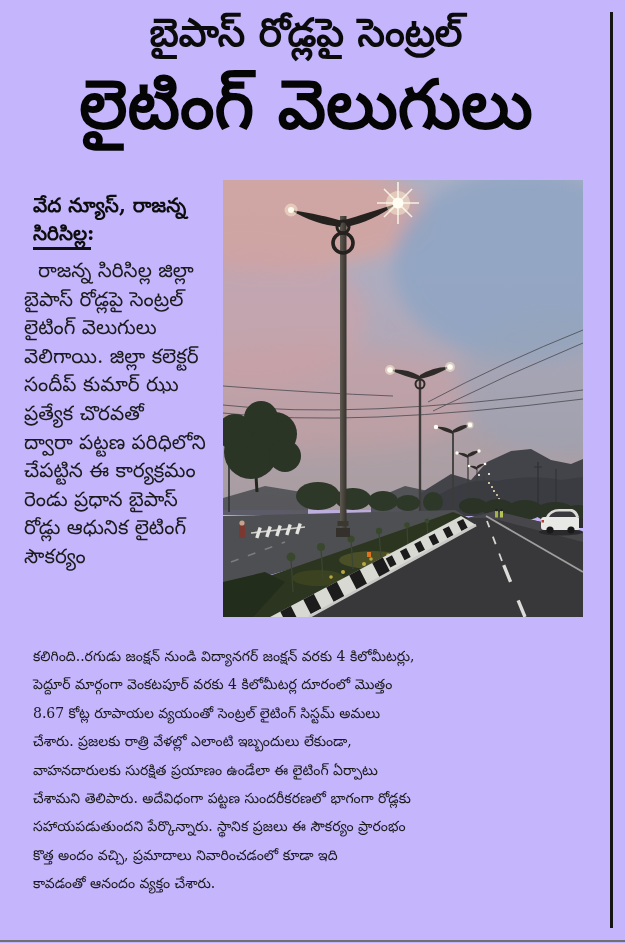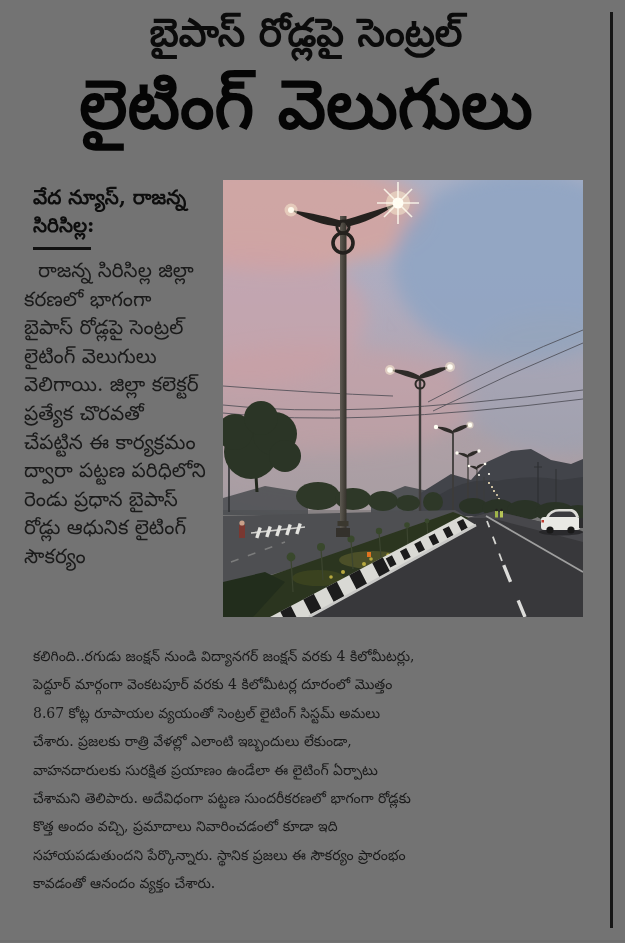--- a/index.html
+++ b/index.html
@@ -1,22 +1,22 @@
 <!DOCTYPE html>
 <html><head>
 <meta charset="utf-8">
 <style>
   html,body{margin:0;padding:0;background:#ffffff;}
-  .page{position:relative;width:625px;height:943px;background:#737373;overflow:hidden;
+  .page{position:relative;width:625px;height:943px;background:#c4b5fd;overflow:hidden;
         font-family:"DejaVu Serif","Liberation Serif",serif;color:#111;}
   .kicker{position:absolute;top:6px;left:0;width:612px;text-align:center;
           font-weight:bold;font-size:39px;line-height:52px;white-space:nowrap;color:#0b0b0b;}
   .headline{position:absolute;top:56px;left:0;width:612px;text-align:center;
           font-weight:bold;font-size:68px;line-height:96px;white-space:nowrap;color:#050505;}
-  .byline{position:absolute;top:183px;left:33px;font-weight:bold;font-size:20px;line-height:28px;color:#0d0d0d;}
+  .byline{position:absolute;top:191px;left:33px;font-weight:bold;font-size:20px;line-height:28px;color:#0d0d0d;}
   .byline div{white-space:nowrap;}
   .byline-rule{position:absolute;top:247px;left:33px;width:58px;height:3px;background:#111;}
   .leftcol{position:absolute;top:256px;left:24px;width:192px;font-size:20px;line-height:28.6px;color:#1a1a1a;}
   .leftcol div{white-space:nowrap;}
   .leftcol div.indent{padding-left:14px;}
   .bodytext{position:absolute;top:642px;left:33px;width:575px;font-size:14px;line-height:28.4px;color:#1a1a1a;}
   .bodytext div{white-space:nowrap;}
   .photo{position:absolute;top:180px;left:223px;width:360px;height:437px;}
   .photo svg{display:block;width:100%;height:100%;}
   .col-divider{position:absolute;top:12px;left:610px;width:2.5px;height:916px;background:#151515;}
@@ -31,27 +31,27 @@
   <div class="headline">లైటింగ్ వెలుగులు</div>
 
   <div class="byline">
     <div>వేద న్యూస్, రాజన్న</div>
     <div>సిరిసిల్ల:</div>
   </div>
   <div class="byline-rule"></div>
 
   <div class="leftcol">
     <div class="indent">రాజన్న సిరిసిల్ల జిల్లా</div>
-    <div>కరణలో భాగంగా</div>
     <div>బైపాస్ రోడ్లపై సెంట్రల్</div>
     <div>లైటింగ్ వెలుగులు</div>
     <div>వెలిగాయి. జిల్లా కలెక్టర్</div>
+    <div>సందీప్ కుమార్ ఝు</div>
     <div>ప్రత్యేక చొరవతో</div>
+    <div>ద్వారా పట్టణ పరిధిలోని</div>
     <div>చేపట్టిన ఈ కార్యక్రమం</div>
-    <div>ద్వారా పట్టణ పరిధిలోని</div>
     <div>రెండు ప్రధాన బైపాస్</div>
     <div>రోడ్లు ఆధునిక లైటింగ్</div>
     <div>సౌకర్యం</div>
   </div>
 
   <div class="photo">
     <svg viewBox="0 0 360 437" preserveAspectRatio="none">
       <defs>
         <linearGradient id="sky" x1="0" y1="0" x2="0" y2="1">
           <stop offset="0" stop-color="#abb0c4"></stop>
@@ -296,21 +296,21 @@
     </svg>
   </div>
 
   <div class="bodytext">
     <div>కలిగింది..రగుడు జంక్షన్ నుండి విద్యానగర్ జంక్షన్ వరకు 4 కిలోమీటర్లు,</div>
     <div>పెద్దూర్ మార్గంగా వెంకటపూర్ వరకు 4 కిలోమీటర్ల దూరంలో మొత్తం</div>
     <div>8.67 కోట్ల రూపాయల వ్యయంతో సెంట్రల్ లైటింగ్ సిస్టమ్ అమలు</div>
     <div>చేశారు. ప్రజలకు రాత్రి వేళల్లో ఎలాంటి ఇబ్బందులు లేకుండా,</div>
     <div>వాహనదారులకు సురక్షిత ప్రయాణం ఉండేలా ఈ లైటింగ్ ఏర్పాటు</div>
     <div>చేశామని తెలిపారు. అదేవిధంగా పట్టణ సుందరీకరణలో భాగంగా రోడ్లకు</div>
+    <div>సహాయపడుతుందని పేర్కొన్నారు. స్థానిక ప్రజలు ఈ సౌకర్యం ప్రారంభం</div>
     <div>కొత్త అందం వచ్చి, ప్రమాదాలు నివారించడంలో కూడా ఇది</div>
-    <div>సహాయపడుతుందని పేర్కొన్నారు. స్థానిక ప్రజలు ఈ సౌకర్యం ప్రారంభం</div>
     <div>కావడంతో ఆనందం వ్యక్తం చేశారు.</div>
   </div>
 
   <div class="col-divider"></div>
   <div class="bottom-rule"></div>
 
 </div>
 
 </body></html>

